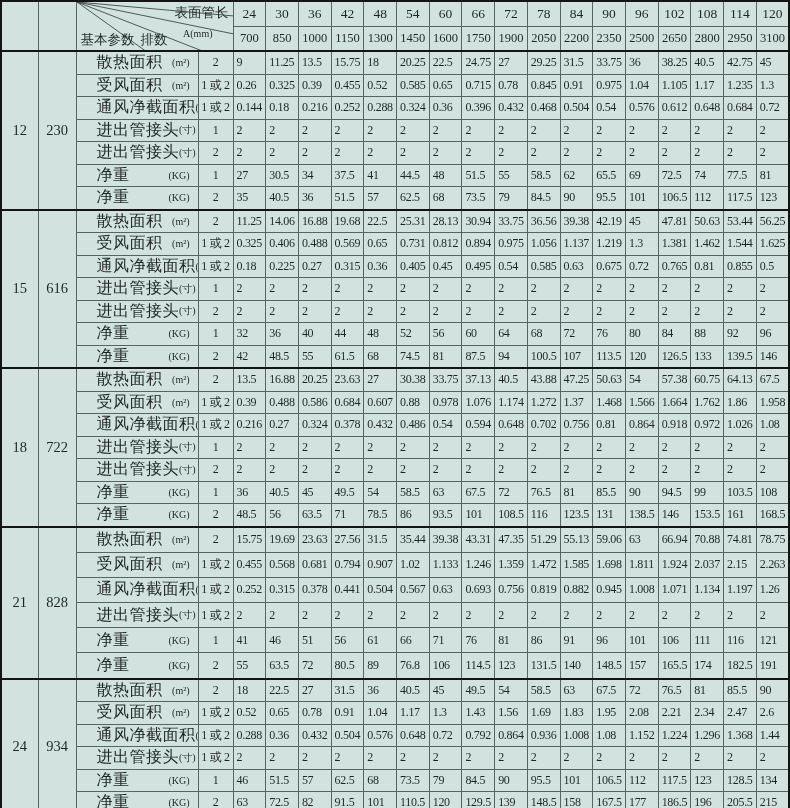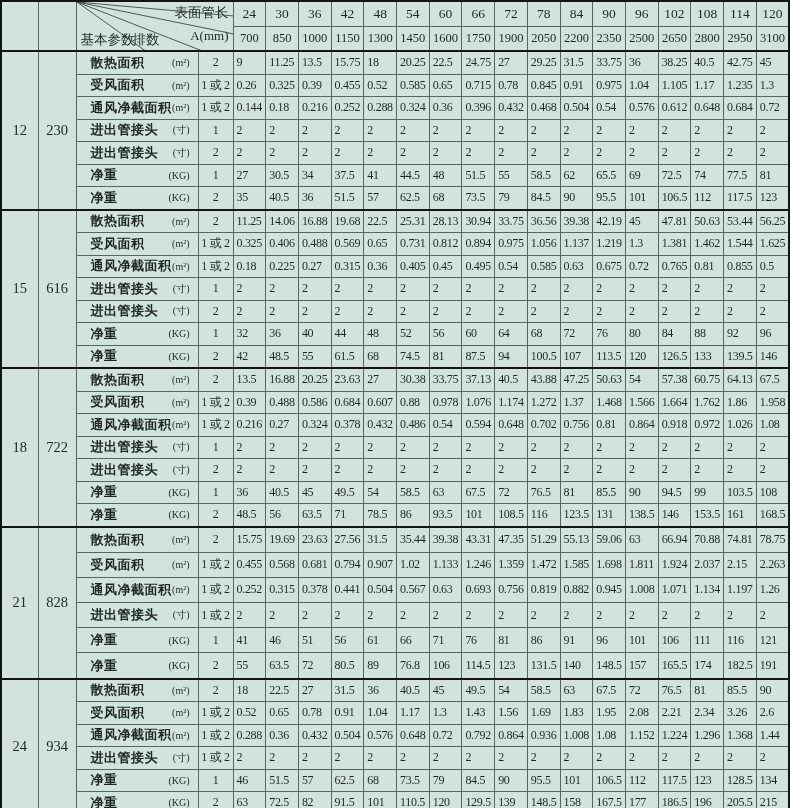--- a/index.html
+++ b/index.html
@@ -19,27 +19,27 @@
   thead tr{height:25px;}
   tr.grp0 td,tr.grp1 td,tr.grp2 td,tr.grp4 td{height:21.5px;}
   tr.grp3 td{height:24.2px;}
   tr.gstart td{border-top:2.5px solid #141414;}
   th.len{font-size:13.5px;text-align:center;}
   th.mm{font-size:12.5px;text-align:center;margin-left:24px;}
   th.tube,th.bmm{font-size:14px;text-align:right;line-height:1.45;padding-left:48px;}
   th.diag{position:relative;padding:6px;}
   .diag-label{position:absolute;font-size:13.5px;line-height:1;}
   .dl-len{top:4px;right:4px;}
-  .dl-lenunit{top:27px;right:4px;font-size:13px;}
+  .dl-lenunit{top:27px;right:20px;font-size:10px;}
   .dl-basic{bottom:4px;left:4px;}
-  .dl-rank{bottom:4px;left:56px;}
+  .dl-rank{bottom:4px;left:64px;}
   td.tube-cell,td.b-cell{font-size:14.5px;text-align:center;margin-top:14px;}
   td.lab{padding:0;}
   .labwrap{display:flex;align-items:center;width:100%;}
-  .zh{font-size:13px;padding-left:14px;letter-spacing:0.5px;font-weight:bold;}
+  .zh{font-size:16px;padding-left:20px;letter-spacing:0.5px;}
   .unit{margin-left:auto;padding-right:8px;font-size:10px;}
   td.rank{font-size:12px;text-align:center;letter-spacing:-0.3px;}
   td.num{font-size:12px;text-align:left;padding-left:3px;letter-spacing:-0.3px;}
   svg.fan{position:absolute;left:0;top:0;}
 </style>
 </head>
 <body>
 
 <div class="sheet">
   <table class="spec">
@@ -881,21 +881,21 @@
           <td class="num">1.17</td>
           <td class="num">1.3</td>
           <td class="num">1.43</td>
           <td class="num">1.56</td>
           <td class="num">1.69</td>
           <td class="num">1.83</td>
           <td class="num">1.95</td>
           <td class="num">2.08</td>
           <td class="num">2.21</td>
           <td class="num">2.34</td>
-          <td class="num">3.26</td>
+          <td class="num">2.47</td>
           <td class="num">2.6</td>
         </tr>
         <tr class="grp4">
           <td class="lab">
             <div class="labwrap">
               <span class="zh">通风净截面积</span>
               <span class="unit">(m²)</span>
             </div>
           </td>
           <td class="rank">1 或 2</td>

